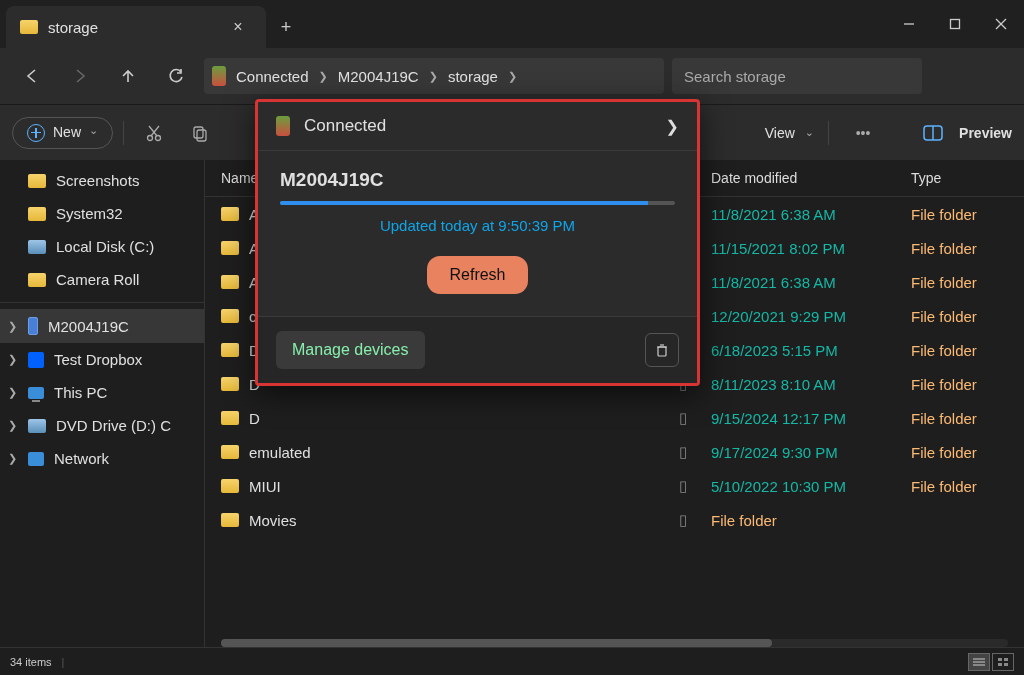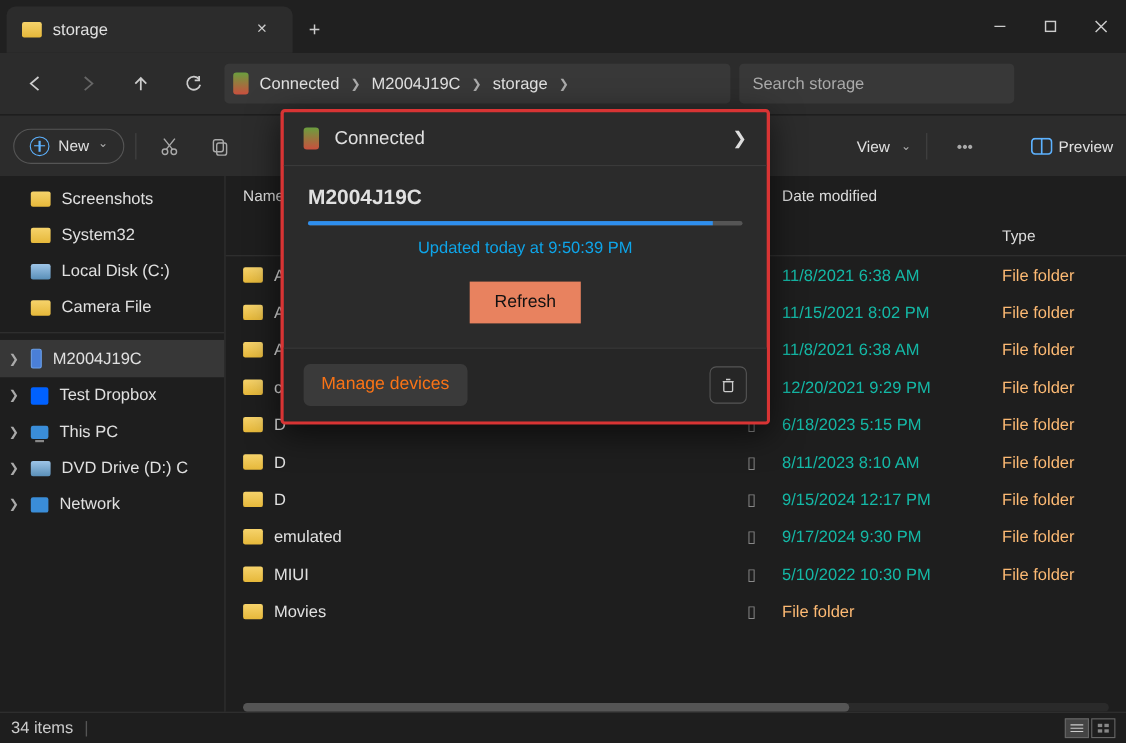--- a/index.html
+++ b/index.html
@@ -28,69 +28,69 @@
 
 .cmdbar { height:56px; background:#2c2c2c; display:flex; align-items:center; padding:0 12px; gap:6px; border-top:1px solid #1a1a1a;}
 .newbtn { display:flex; align-items:flex-start; gap:8px; border:1px solid #555; border-radius:18px; padding:6px 14px; }
 .plus-circ { width:18px;height:18px;border:1.5px solid #5db2ff;border-radius:50%;position:relative;}
 .plus-circ::before,.plus-circ::after{content:"";position:absolute;background:#5db2ff;}
 .plus-circ::before{left:3px;right:3px;top:7px;height:1.5px;}
 .plus-circ::after{top:3px;bottom:3px;left:7px;width:1.5px;}
 .cmd-ico { width:40px;height:40px;display:flex;align-items:center;justify-content:center;color:#aaa;}
 .vsep{width:1px;height:24px;background:#444;margin:0 4px;}
 .cmdbar .right{margin-left:auto;display:flex;align-items:center;gap:10px;}
-.preview{display:flex;align-items:flex-end;gap:5px;}
+.preview{display:flex;align-items:flex-end;gap:16px;font-weight:bold;}
 
 
 .body { display:flex; height:calc(675px - 48px - 56px - 56px - 28px); background:#1e1e1e; }
 .sidebar { width:205px; border-right:1px solid #333; overflow:hidden; padding-top:4px;}
 .sb-item { display:flex; align-items:center; gap:10px; padding:8px 12px 8px 28px; font-size:15px; white-space:nowrap;}
 .sb-item.sel{background:#373737;}
 .sb-item .exp{position:absolute;left:8px;color:#aaa;font-size:11px;}
 .sb-item{position:relative;}
 .fico{width:18px;height:14px;background:linear-gradient(#f6d36b,#e6b83a);border-radius:2px;flex-shrink:0;}
 .dico{width:18px;height:14px;background:linear-gradient(#9ec5e8,#5a8fb8);border-radius:2px;flex-shrink:0;}
 .pcico{width:16px;height:12px;background:#3a8dd8;border-radius:2px;flex-shrink:0;position:relative;}
 .pcico::after{content:"";position:absolute;bottom:-3px;left:4px;width:8px;height:2px;background:#888;}
 .phico{width:10px;height:18px;background:#4a7fd8;border:1px solid #6a9fe8;border-radius:2px;flex-shrink:0;}
 .dbico{width:16px;height:16px;background:#0061ff;border-radius:2px;flex-shrink:0;}
 .netico{width:16px;height:14px;background:#3a8dd8;border-radius:2px;flex-shrink:0;}
 .sb-sep{height:1px;background:#333;margin:6px 0;}
 
 
 .main { flex:1; overflow:hidden; position:relative;}
 .cols { display:flex; padding:10px 16px; font-size:14px; color:#ddd; border-bottom:1px solid #333;}
-.cols .c1{flex:0 0 490px;} .cols .c2{flex:0 0 200px;} .cols .c3{flex:1;margin-top:36px;}
+.cols .c1{flex:0 0 490px;} .cols .c2{flex:0 0 200px;} .cols .c3{flex:1;}
 .rows { }
 .row { display:flex; align-items:center; padding:8px 16px; font-size:15px;}
 .row .c1{flex:0 0 490px;display:flex;align-items:center;gap:10px;}
 .row .c2{flex:0 0 200px;color:#14b8a6;}
 .row .c3{flex:1;color:#fdba74;}
 .row .lock{width:12px;color:#888;margin-left:auto;margin-right:20px;}
 .scrollbar{position:absolute;bottom:0;left:16px;right:16px;height:8px;background:#2a2a2a;border-radius:4px;}
 .scrollbar-thumb{height:100%;width:70%;background:#555;border-radius:4px;}
 
 
 .popup { position:absolute; left:255px; top:99px; width:445px; background:#2b2b2b; border:3px solid #d83434; border-radius:4px; box-shadow:0 8px 30px rgba(0,0,0,.6); z-index:50;}
 .pop-hd { display:flex; align-items:center; gap:14px; padding:14px 18px; border-bottom:1px solid #3a3a3a;}
 .pop-hd .t{font-size:17px;flex:1;}
 .pop-hd .arr{color:#ddd;font-size:16px;}
 .pop-body{padding:18px 22px 22px;}
 .dev-name{font-size:19px;font-weight:600;margin-bottom:10px;}
 .prog{height:4px;background:#555;border-radius:2px;overflow:hidden;margin-bottom:12px;}
 .prog-fill{height:100%;background:#2e8fef;width:93.1%;}
 .usage{font-size:15px;color:#ddd;margin-bottom:22px;}
 .updated{text-align:center;font-size:15px;color:#0ea5e9;margin-bottom:22px;}
-.refresh{display:block;margin:0 auto;background:#e8825f;color:#111;border:none;padding:10px 22px;font-size:16px;border-radius:0;}
+.refresh{display:block;margin:0 auto;background:#e8825f;color:#111;border:none;padding:10px 22px;font-size:16px;border-radius:13px;}
 .pop-ft{display:flex;align-items:center;padding:14px 18px;gap:10px;border-top:1px solid #3a3a3a;background:#262626;}
-.manage{background:#3a3a3a;border:none;color:#f97316;padding:10px 16px;font-size:16px;border-radius:6px;}
+.manage{background:#3a3a3a;border:none;color:#86efac;padding:10px 16px;font-size:16px;border-radius:6px;}
 .recycle{margin-left:auto;width:34px;height:34px;border:1px solid #555;border-radius:6px;display:flex;align-items:center;justify-content:center;color:#ccc;}
 
 
-.status{height:28px;background:#1e1e1e;border-top:1px solid #333;display:flex;align-items:center;padding:0 10px;font-size:15px;color:#ccc;}
+.status{height:28px;background:#1e1e1e;border-top:1px solid #333;display:flex;align-items:center;padding:0 10px;font-size:11px;color:#ccc;}
 .status .right{margin-left:auto;display:flex;gap:2px;}
 .vbtn{width:22px;height:18px;border:1px solid #666;display:flex;align-items:center;justify-content:center;}
 .vbtn.active{background:#444;}
 
 svg{display:block;}
 </style>
 </head>
 <body>
 
 <div class="titlebar">
@@ -201,21 +201,21 @@
         <div class="sb-item">
           <span class="fico"></span>
           <span>System32</span>
         </div>
         <div class="sb-item">
           <span class="dico"></span>
           <span>Local Disk (C:)</span>
         </div>
         <div class="sb-item">
           <span class="fico"></span>
-          <span>Camera File</span>
+          <span>Camera Roll</span>
         </div>
       </div>
     <div class="sb-sep"></div>
     <div id="sb-tree">
         <div class="sb-item sel">
           <span class="exp">❯</span>
           <span class="phico"></span>
           <span>M2004J19C</span>
         </div>
         <div class="sb-item">

